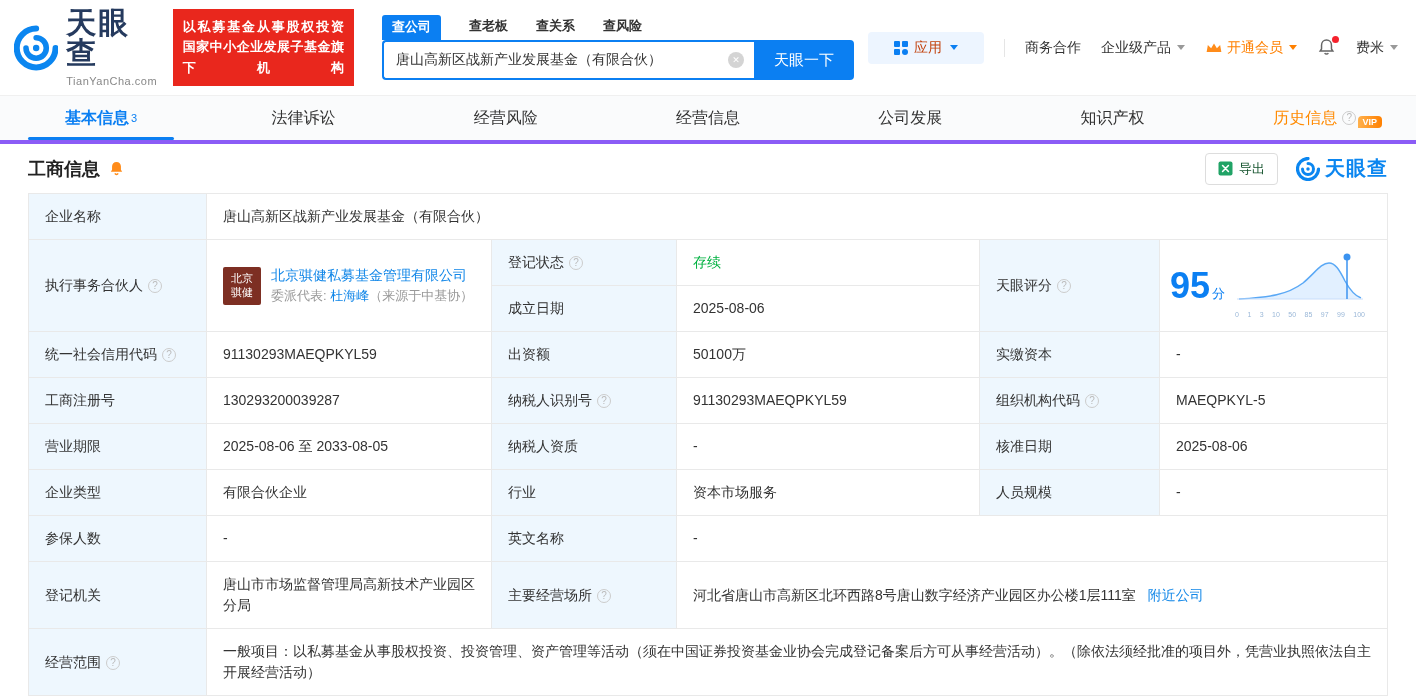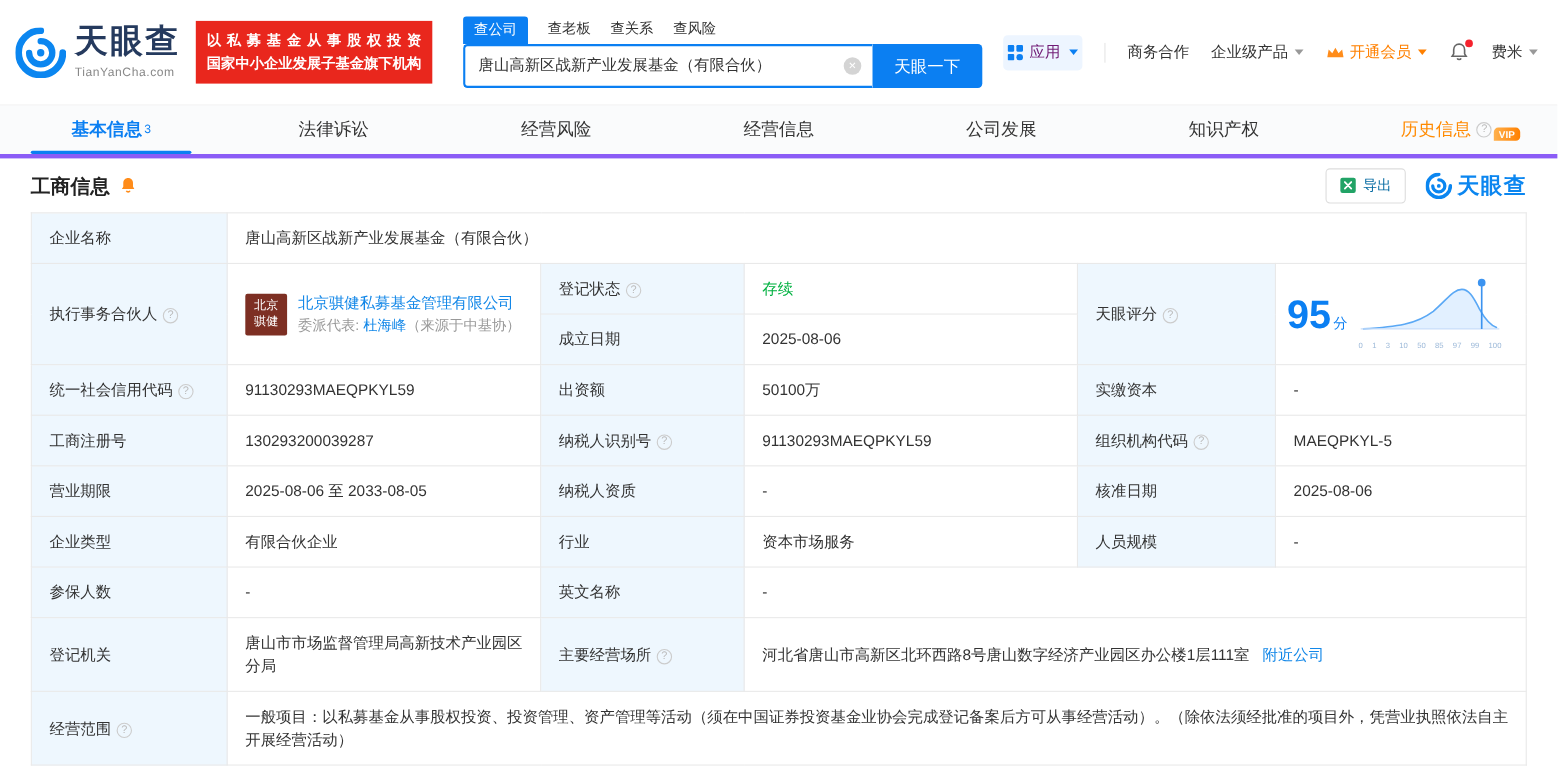--- a/index.html
+++ b/index.html
@@ -12,37 +12,37 @@
   .logo { display:flex; align-items:center; gap:8px; cursor:pointer; }
   .logo svg { width:46px; height:46px; }
   .logo-txt { display:flex; flex-direction:column; line-height:1; }
   .logo-name { font-size:30px; font-weight:bold; color:#253a5e; letter-spacing:2px; }
   .logo-domain { font-size:11px; color:#888; margin-top:8px; letter-spacing:0.5px; }
   .promo { background:#e9271d; color:#fff; font-size:13px; font-weight:bold;
     padding:8px 10px; line-height:1.55; }
   .promo div { text-align:justify; text-align-last:justify; }
 
   .search-block { margin-left:14px; }
-  .search-tabs { display:flex; align-items:flex-end; gap:18px; font-size:13px; margin-bottom:0; }
+  .search-tabs { display:flex; align-items:flex-end; gap:28px; font-size:13px; margin-bottom:0;font-weight:bold; }
   .search-tab { color:#333; cursor:pointer; padding-bottom:5px; }
   .search-tab.active { background:#0b7ff2; color:#fff; padding:3px 10px 4px; border-radius:3px 3px 0 0; }
   .search-row { display:flex; }
   .search-box { position:relative; }
   .search-box input { width:372px; height:40px; border:2px solid #0b7ff2; border-right:none;
     border-radius:4px 0 0 4px; padding:0 34px 0 12px; font-size:14px; color:#333; outline:none;
     font-family:inherit; }
   .clear-icon { position:absolute; right:10px; top:12px; width:16px; height:16px; border-radius:50%;
     background:#d4d4d4; color:#fff; font-size:9px; line-height:16px; text-align:center; cursor:pointer; }
   .clear-icon::after { content:"✕"; }
   .search-btn { width:100px; height:40px; background:#0b7ff2; color:#fff; border:none;
     border-radius:0 4px 4px 0; font-size:15px; cursor:pointer; font-family:inherit; }
 
   .topnav { margin-left:auto; display:flex; align-items:center; gap:20px; font-size:14px; white-space:nowrap; }
-  .apps-chip { display:flex; align-items:center; gap:6px; background:#edf5ff; color:#701a75;
-    padding:7px 4px; border-radius:4px; cursor:pointer; }
+  .apps-chip { display:flex; align-items:center; gap:6px; background:#edf5ff; color:#c2410c;
+    padding:7px 26px; border-radius:4px; cursor:pointer; }
   .vdivider { width:1px; height:18px; background:#e5e5e5; }
   .nav-item { color:#333; cursor:pointer; display:flex; align-items:center; gap:4px; }
   .nav-item.member { color:#ff8000; }
   .caret { display:inline-block; width:0; height:0; border-left:4px solid transparent;
     border-right:4px solid transparent; border-top:5px solid #999; margin-left:2px; }
   .caret.blue { border-top-color:#0b7ff2; } .caret.orange { border-top-color:#ff8000; }
   .bell-wrap { position:relative; cursor:pointer; display:flex; }
   .bell-dot { position:absolute; top:-2px; right:-3px; width:7px; height:7px; background:#f5222d; border-radius:50%; }
 
   
@@ -60,21 +60,21 @@
     color:#bbb; font-size:10px; line-height:12px; text-align:center; margin-left:5px; cursor:pointer;
     vertical-align:1px; }
   .q::after { content:"?"; }
 
   
   .content { padding:0 28px; }
   .section-header { display:flex; align-items:center; height:49px; }
   .section-title { font-size:18px; font-weight:bold; color:#222; }
   .sub-bell { margin-left:8px; display:flex; cursor:pointer; }
   .export-btn { margin-left:auto; display:flex; align-items:center; gap:6px; border:1px solid #ddd;
-    border-radius:4px; padding:6px 12px; font-size:13px; color:#0369a1; cursor:pointer; background:#fff; }
+    border-radius:4px; padding:6px 12px; font-size:13px; color:#14532d; cursor:pointer; background:#fff; }
   .brand-mini { display:flex; align-items:center; gap:5px; margin-left:18px; }
   .brand-mini svg { width:24px; height:24px; }
   .brand-mini-name { font-size:20px; font-weight:bold; color:#0b86f0; letter-spacing:1px; }
 
   
   table.info { width:100%; border-collapse:collapse; table-layout:fixed; font-size:14px; }
   table.info td { border:1px solid #e9e9e9; padding:12px 16px; vertical-align:middle;
     word-break:break-all; line-height:1.5; }
   td.lbl { background:#eef7fe; color:#333; }
   .green { color:#00b140;text-align:center; }

